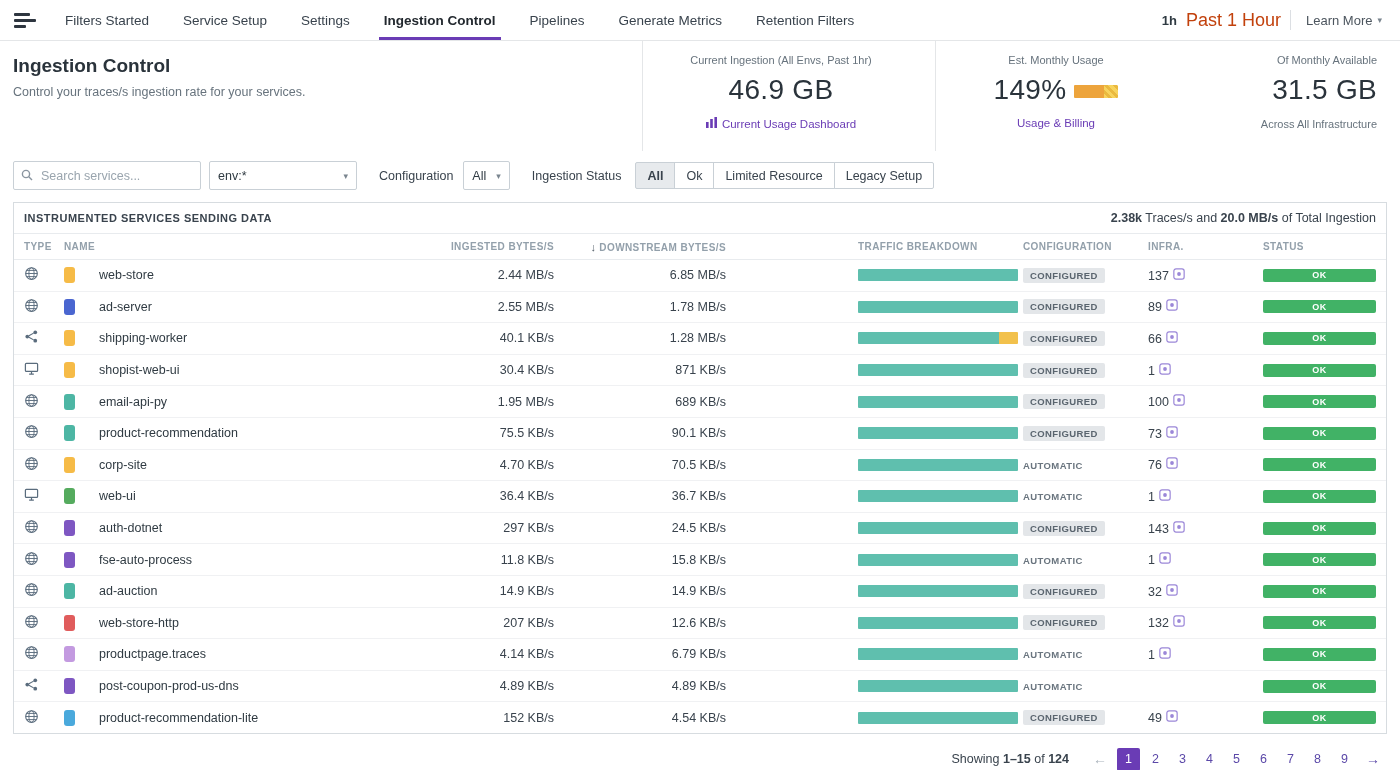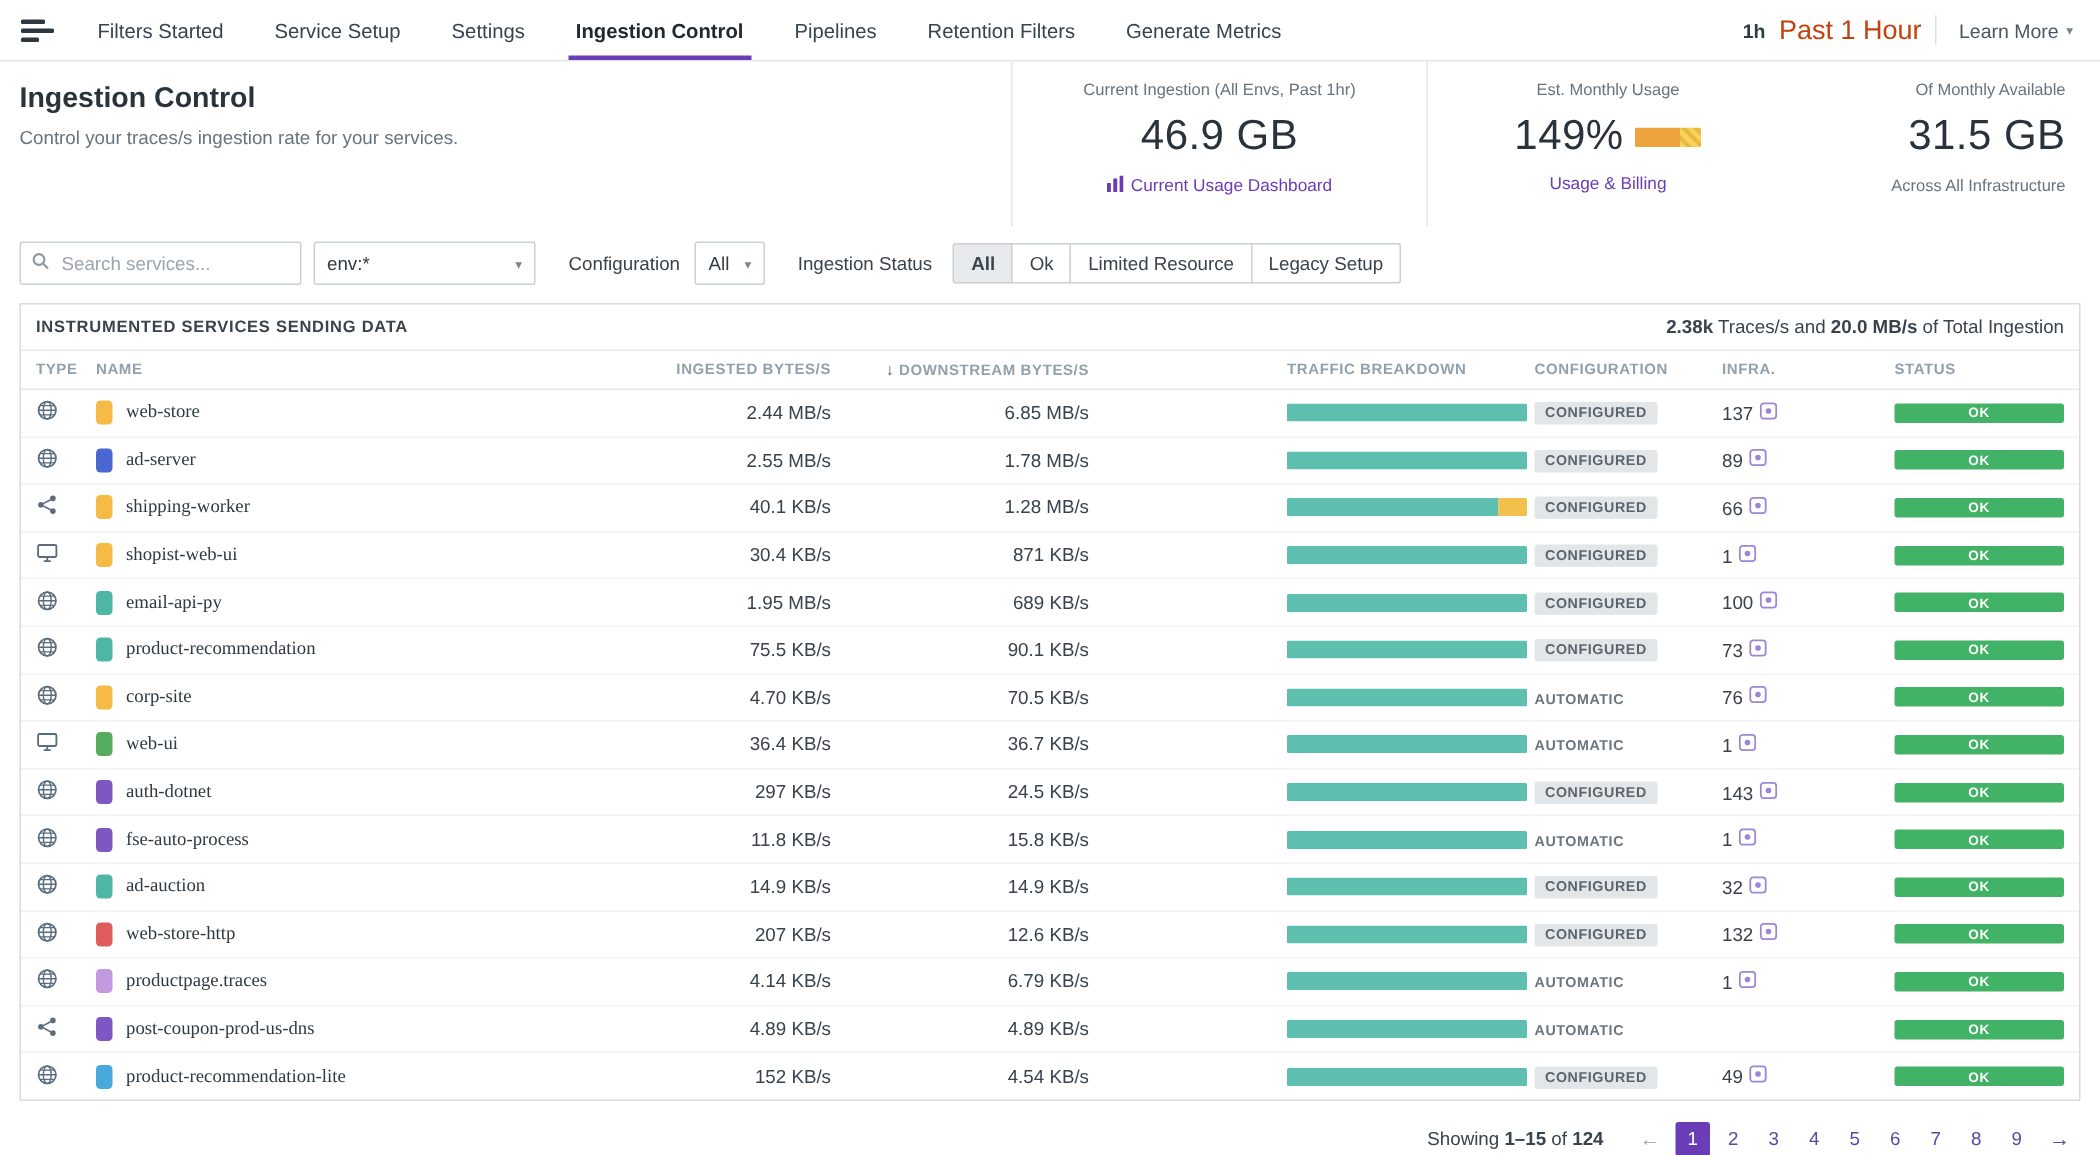--- a/index.html
+++ b/index.html
@@ -17,21 +17,21 @@
   .time-short{font-weight:bold;font-size:13px;color:#2f3a42;cursor:pointer;}
   .time-label{font-size:18px;color:#c2410c;}
   .vdiv{width:1px;height:20px;background:#dcdfe3;}
   .learn-more{border:none;background:none;font-size:13px;color:#4c555e;display:flex;align-items:center;gap:5px;cursor:pointer;}
   .chev{font-size:9px;color:#7a858f;}
   
   .header{display:flex;height:110px;}
   .header-left{flex:1;padding:14px 13px 0;}
   .page-title{margin:0;font-size:19px;font-weight:bold;color:#2a333b;}
   .page-subtitle{margin:8px 0 0;font-size:12.5px;color:#67737d;}
-  .stats{display:flex;}
+  .stats{display:flex;gap:16px;}
   .stat{padding:13px 20px 0;display:flex;flex-direction:column;align-items:center;}
   .stat.bordered{border-left:1px solid #e4e6e8;}
   .stat1{min-width:236px;}
   .stat2{min-width:160px;padding-left:40px;}
   .stat3{min-width:185px;align-items:flex-end;padding-right:23px;}
   .stat-label{font-size:11px;color:#67737d;white-space:nowrap;}
   .stat-value{font-size:28px;color:#2a333b;margin-top:8px;letter-spacing:.3px;}
   .value-row{display:flex;align-items:center;gap:8px;}
   .value-row .stat-value{margin-top:8px;}
   .warnbar{width:44px;height:13px;display:flex;border-radius:1px;overflow:hidden;margin-top:10px;}
@@ -59,21 +59,21 @@
   .panel-summary{font-size:12.5px;color:#39434d;}
   .grid{display:grid;grid-template-columns:40px 385px 105px 172px 132px 165px 125px 115px 1fr;align-items:center;padding:0 10px;}
   .thead{height:25px;border-top:1px solid #e8ebee;border-bottom:1px solid #e8ebee;font-size:10px;font-weight:bold;color:#93a0ab;letter-spacing:.4px;}
   .th{white-space:nowrap;cursor:pointer;}
   .th.right{text-align:right;}
   .sort-arrow{color:#55606b;font-size:11px;margin-right:3px;}
   .trow{height:30.6px;border-bottom:1px solid #f0f1f3;}
   .trow:last-child{border-bottom:0;}
   .c{font-size:12.5px;color:#39434d;white-space:nowrap;}
   .c.right{text-align:right;}
-  .name-cell{display:flex;align-items:flex-start;gap:9px;font-family:Liberation Serif, serif;}
+  .name-cell{display:flex;align-items:center;gap:24px;}
   .chip{width:11px;height:16px;border-radius:3px;flex:none;}
   .svc{color:#2f3a42;cursor:pointer;}
   .bar{display:flex;width:160px;height:12px;border-radius:1px;overflow:hidden;}
   .bar span{height:100%;}
   .badge{display:inline-block;background:#e3e6e9;color:#5a656f;font-size:9.5px;font-weight:bold;letter-spacing:.4px;padding:2px 7px;border-radius:2px;}
   .auto{font-size:9.5px;font-weight:bold;letter-spacing:.4px;color:#6a757f;}
   .infra-cell{display:flex;align-items:flex-end;gap:4px;}
   .ok{display:flex;align-items:center;justify-content:center;width:100%;height:13px;background:#41b266;border-radius:2px;color:#fff;font-size:9px;font-weight:bold;letter-spacing:.6px;}
   
   .pagination{display:flex;justify-content:flex-end;align-items:center;gap:4px;padding:14px 14px;font-size:12.5px;color:#39434d;}
@@ -93,22 +93,22 @@
       <rect x="0" y="7" width="22" height="3" rx="1" fill="#2e3640"></rect>
       <rect x="0" y="13" width="12" height="3" rx="1" fill="#2e3640"></rect>
     </svg>
   </div>
   <div class="nav-items" id="nav-items">
       <div class="nav-item">Filters Started</div>
       <div class="nav-item">Service Setup</div>
       <div class="nav-item">Settings</div>
       <div class="nav-item active">Ingestion Control</div>
       <div class="nav-item">Pipelines</div>
+      <div class="nav-item">Generate Metrics</div>
       <div class="nav-item">Retention Filters</div>
-      <div class="nav-item">Generate Metrics</div>
     </div>
   <div class="nav-right">
     <span class="time-short">1h</span>
     <span class="time-label">Past 1 Hour</span>
     <span class="vdiv"></span>
     <button class="learn-more">
       <span>Learn More</span>
       <span class="chev">▾</span>
     </button>
   </div>

